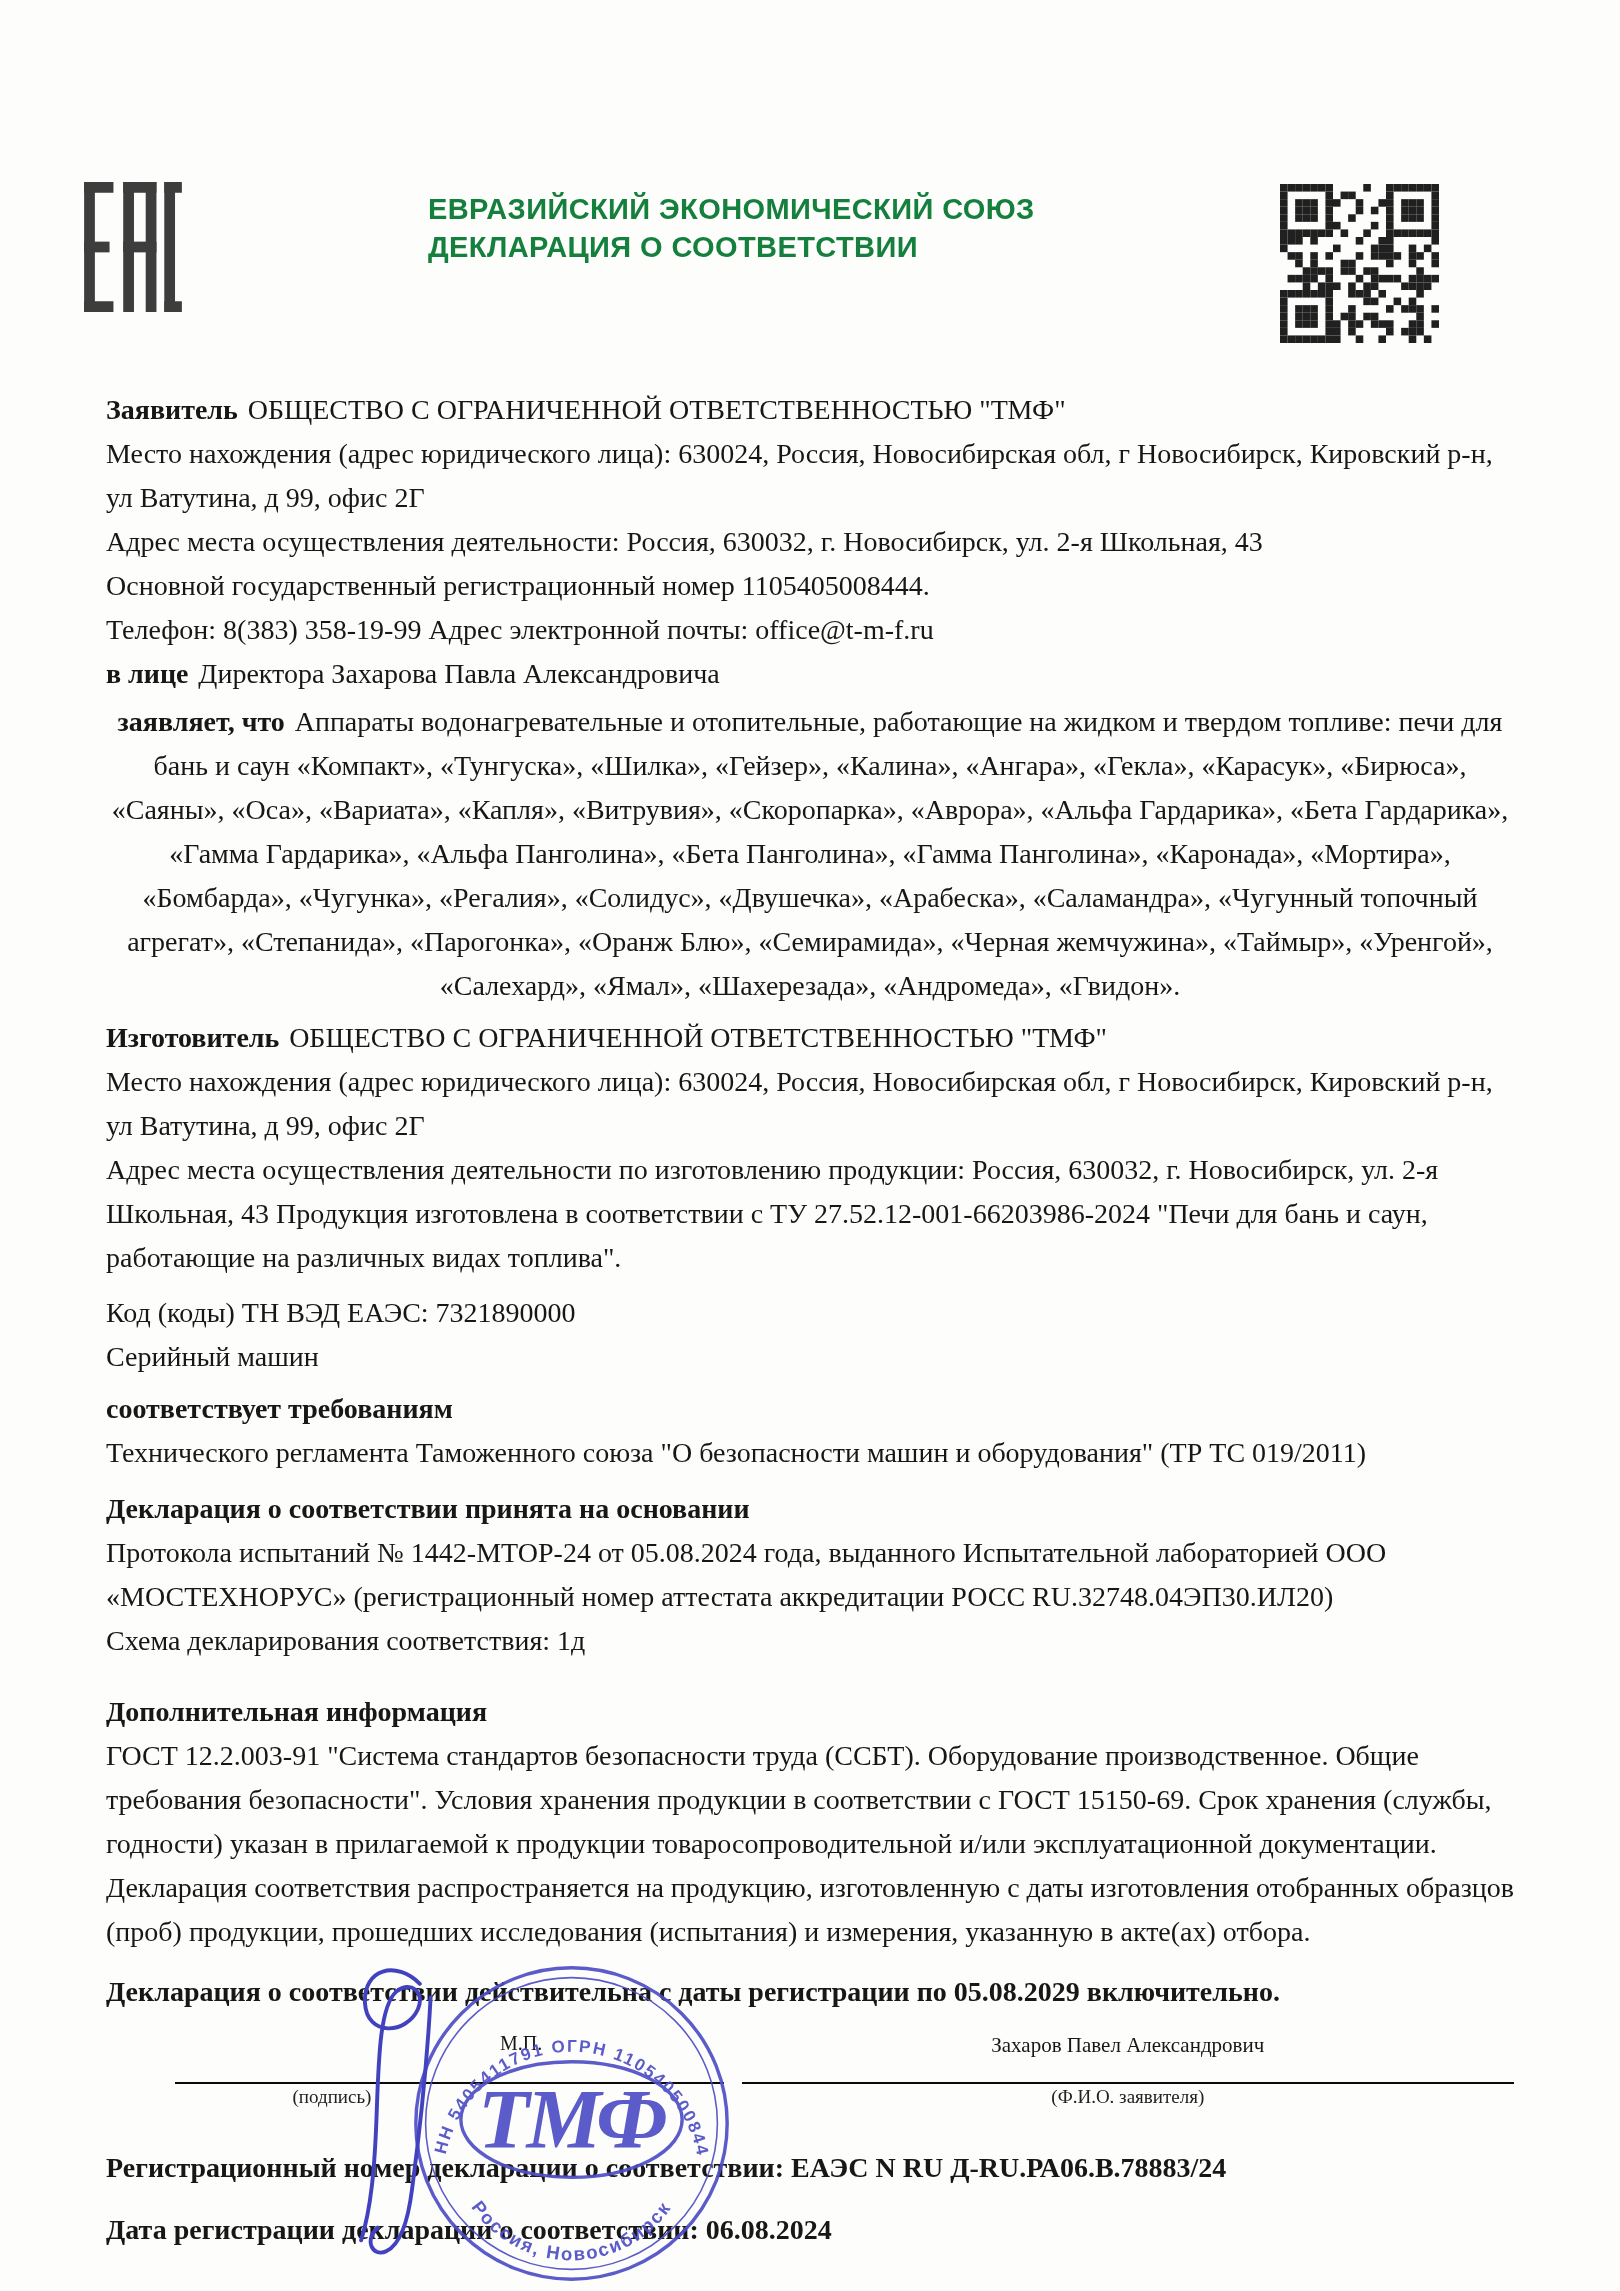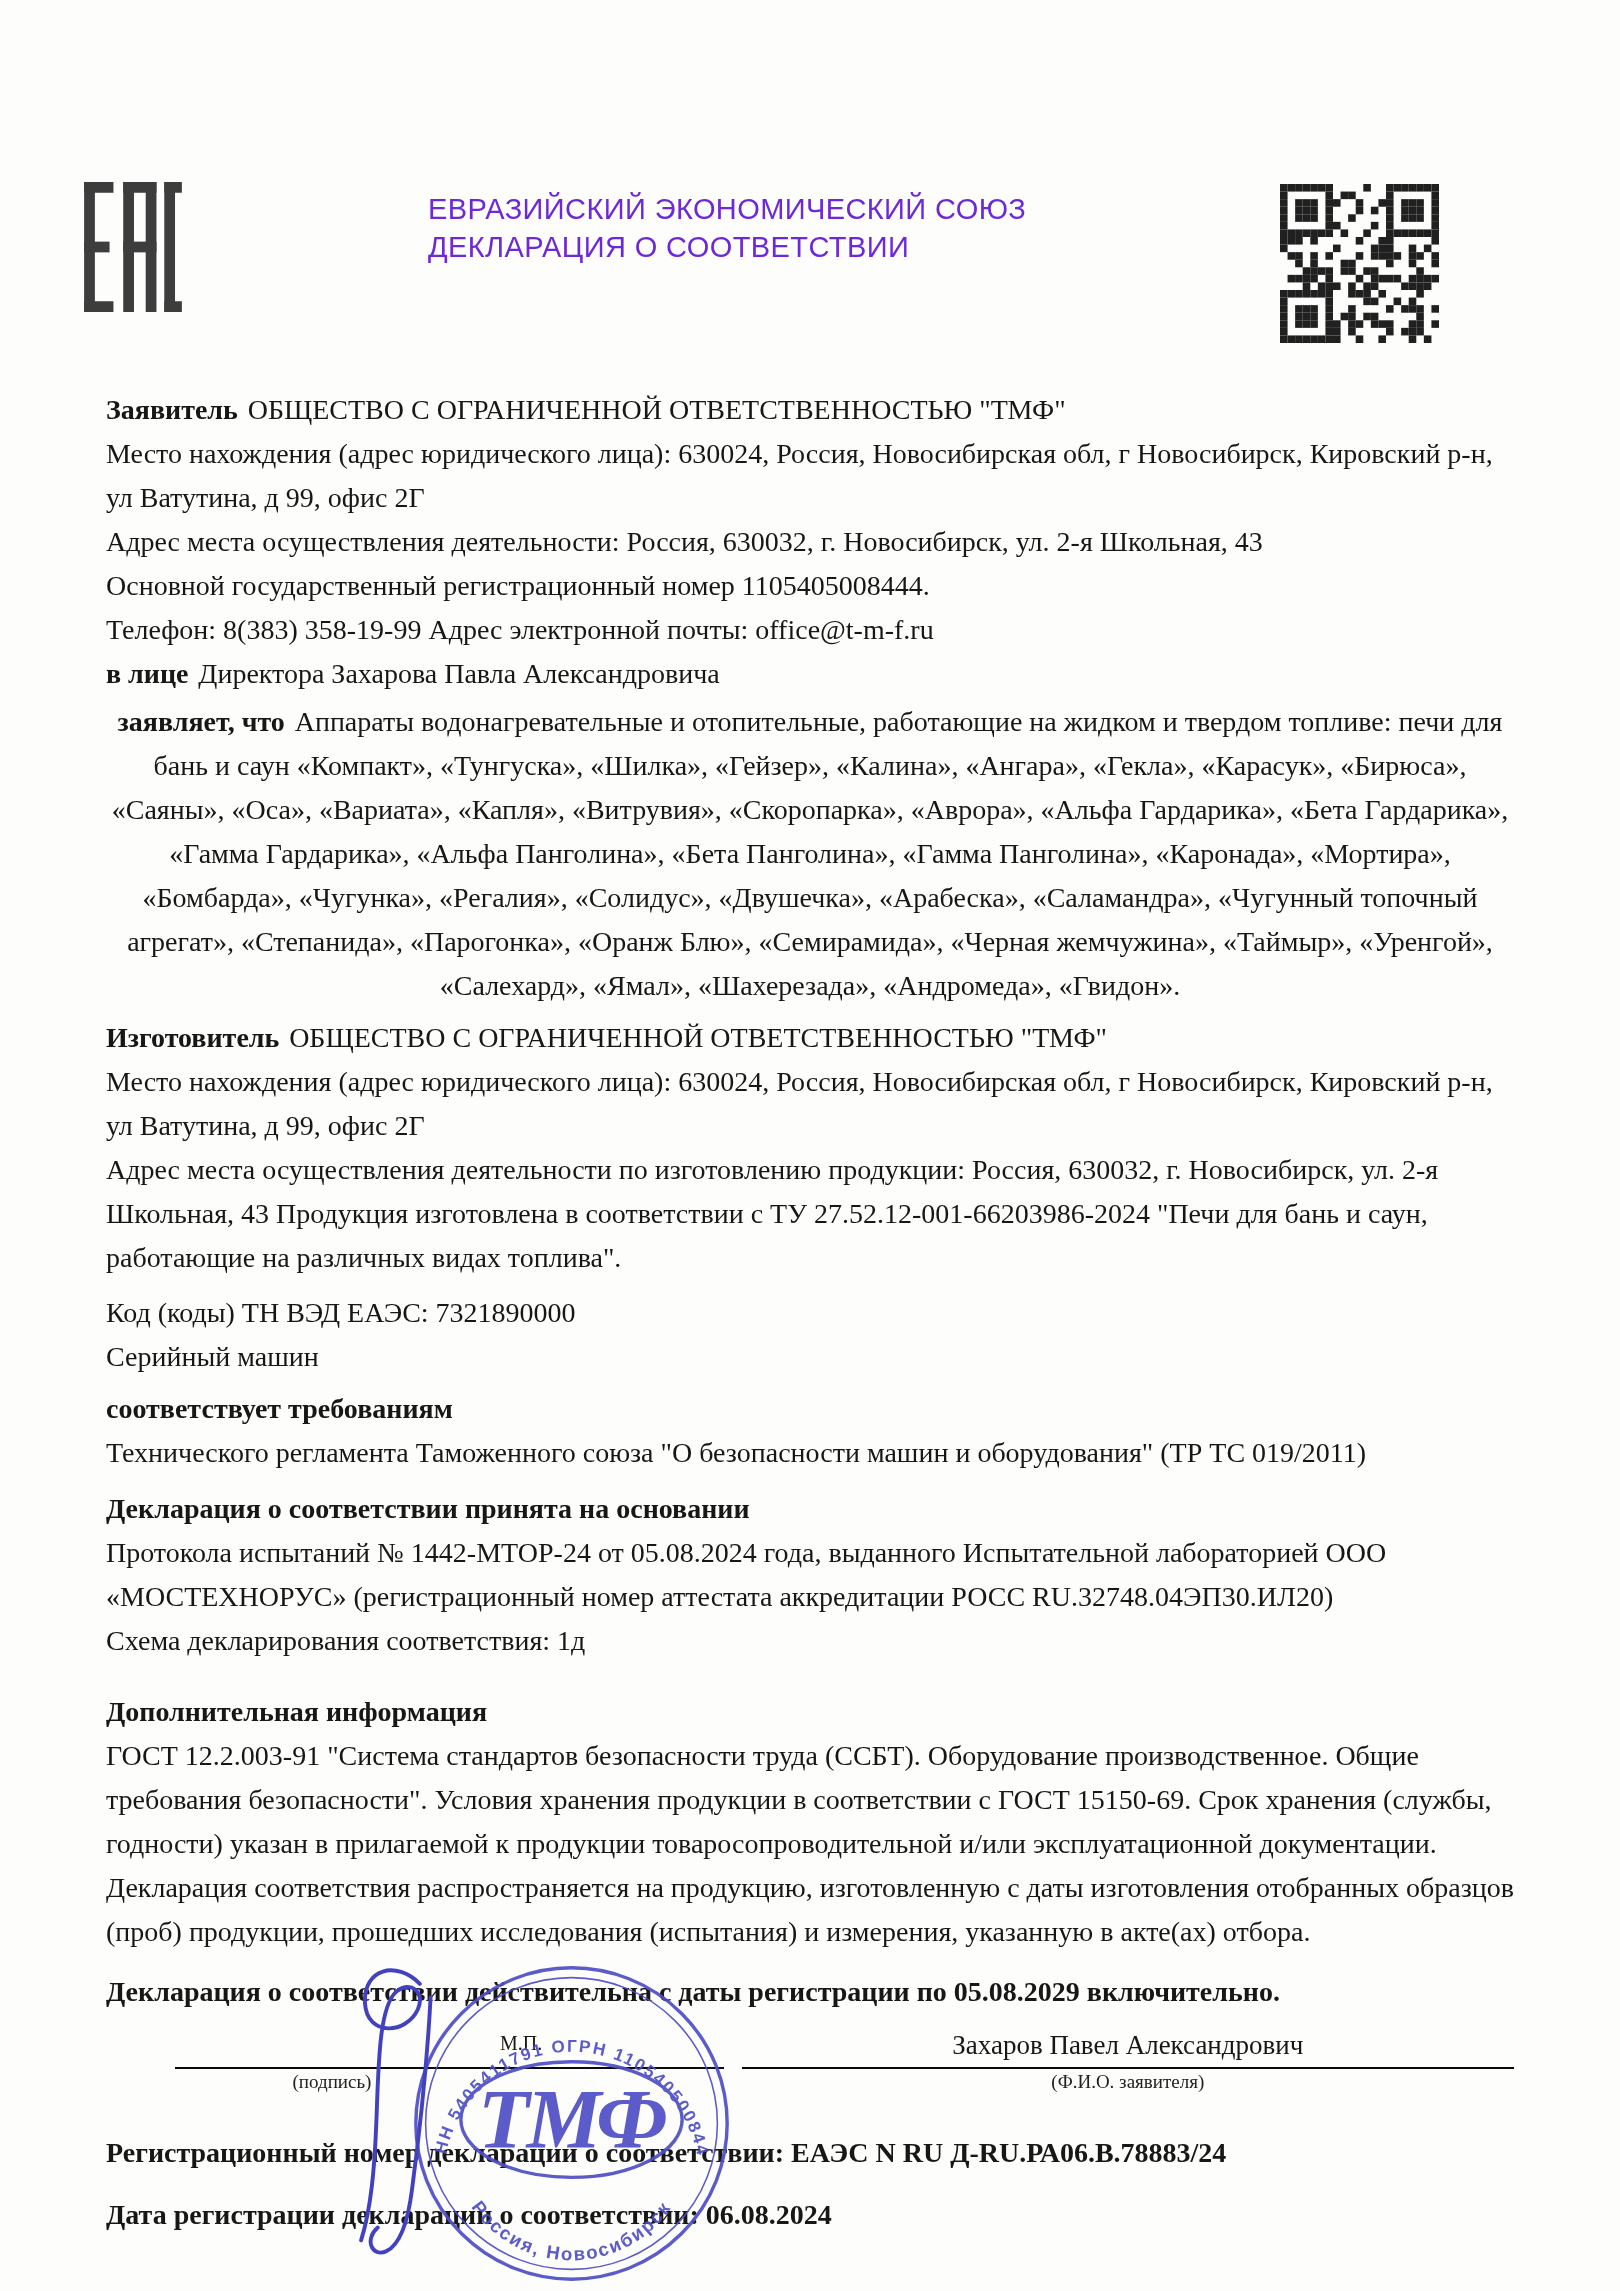--- a/index.html
+++ b/index.html
@@ -11,22 +11,22 @@
     position:relative;
     overflow:hidden;
   }
   .page{position:absolute;inset:0;}
 
   
   .eac-logo{position:absolute;top:182px;left:84px;width:98px;height:130px;}
   .doc-title{
     position:absolute;top:190px;left:428px;
     font-family:"Liberation Sans", sans-serif;
-    font-weight:normal;font-size:29px;line-height:38px;
-    color:#6d28d9;letter-spacing:0.4px;white-space:nowrap;
+    font-weight:bold;font-size:29px;line-height:38px;
+    color:#15803d;letter-spacing:0.4px;white-space:nowrap;
   }
   .qr{position:absolute;top:184px;left:1280px;width:159px;height:159px;}
 
   
   .body-text{
     position:absolute;top:388px;left:106px;width:1408px;
     font-size:28px;line-height:44px;
   }
   .para{margin:0;}
   .lbl{font-weight:bold;margin-right:9.8px;}
@@ -37,21 +37,21 @@
   .gap28{margin-top:27.4px;}
 
   
   .bottom{position:relative;margin-top:15.7px;}
   .mp{position:absolute;left:394px;top:51px;font-size:20px;z-index:1;}
   .sig-row{display:flex;align-items:flex-end;margin-top:11.8px;}
   .sig-left{width:549px;margin-left:69px;}
   .sig-right{flex:1;margin-left:17.6px;text-align:center;}
   .sig-line{border-bottom:2.9px solid #0a0a0a;}
   .sig-left .sig-line{height:41px;}
-  .sig-name{font-size:27px;line-height:39px;padding-bottom:2px;}
+  .sig-name{font-size:21px;line-height:39px;padding-bottom:17px;}
   .caption{font-size:19px;line-height:25.5px;color:#222;}
   .sig-left .caption{width:314px;text-align:center;}
   .reg-line{font-weight:bold;font-size:28px;margin-top:37px;position:relative;z-index:1;}
   .reg-date{margin-top:17.6px;}
 
   .stamp{position:absolute;left:302px;top:-9.8px;width:327px;height:327px;z-index:3;opacity:.92;}
   .signature-ink{position:absolute;left:165px;top:-7.8px;width:235px;height:306px;z-index:4;}
 </style>
 </head>
 <body>

